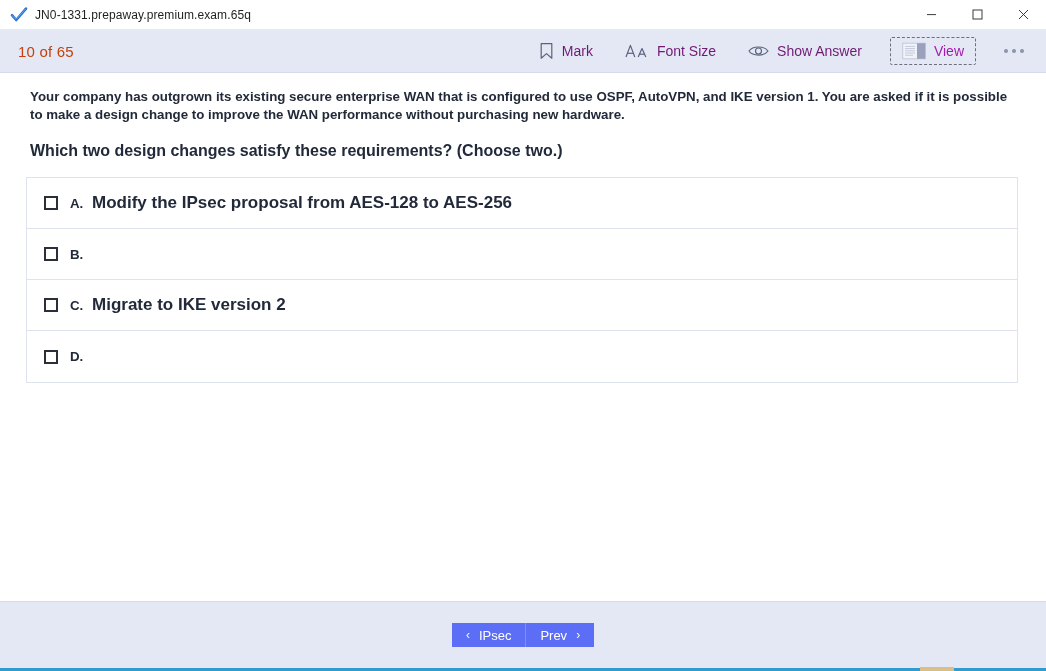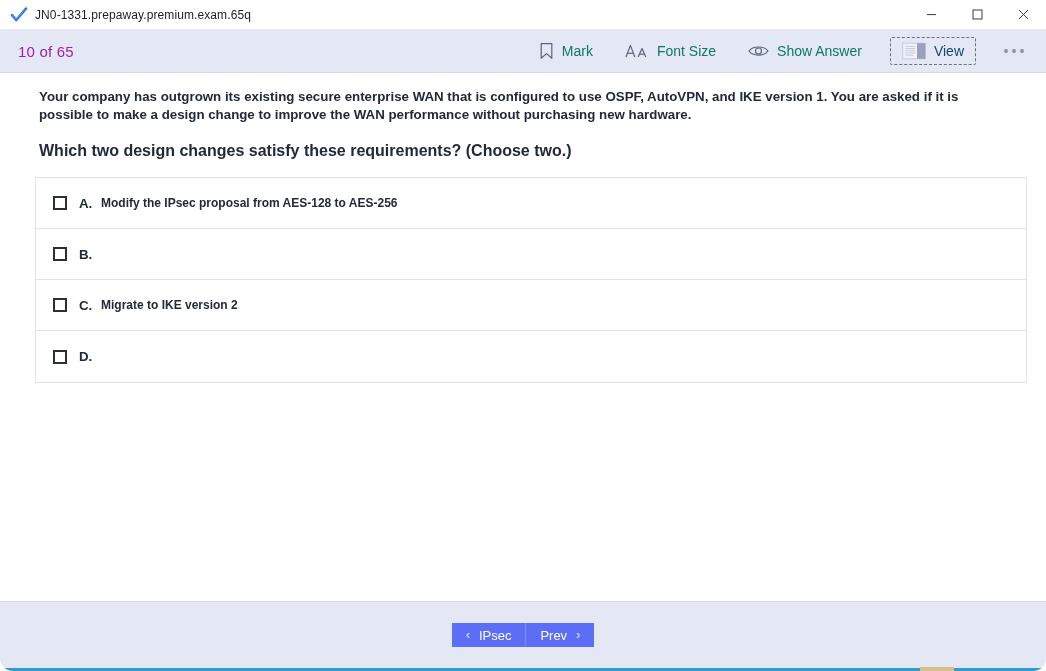--- a/index.html
+++ b/index.html
@@ -11,21 +11,20 @@
     background: #ffffff;
     font-family: "Liberation Sans", sans-serif;
   }
 
   #app {
     position: relative;
     width: 1046px;
     height: 671px;
     background: #ffffff;
     overflow: hidden;
-    border-radius: 13px;
   }
 
   
   .edge-strip {
     position: absolute;
     left: 0;
     top: 28px;
     width: 5px;
     height: 643px;
     background:
@@ -118,44 +117,44 @@
     width: 1046px;
     height: 43px;
     background: #e4e8f4;
     display: flex;
     align-items: center;
     border-bottom: 1px solid #d3daec;
   }
   .progress-label {
     margin-left: 18px;
     font-size: 15px;
-    color: #a21caf;
+    color: #c2410c;
     letter-spacing: 0.2px;
   }
   .tools {
     margin-left: auto;
     display: flex;
     align-items: center;
     height: 43px;
     padding-right: 8px;
   }
   .tool {
     display: flex;
     align-items: center;
     gap: 8px;
     padding: 5px 12px;
     margin: 0 4px;
-    color: #0f766e;
+    color: #701a75;
     font-size: 14px;
     border-radius: 2px;
     white-space: nowrap;
   }
   .tool svg { display: block; }
   .tool.disabled {
-    color: #0c4a6e;
+    color: #a21caf;
     border: 1px dashed #6b6f7d;
     padding: 4px 11px;
     margin-left: 12px;
   }
   .tool.more {
     padding: 5px 10px;
     margin-left: 14px;
   }
   .dots {
     display: flex;
@@ -169,21 +168,20 @@
   }
 
   
   .content {
     position: absolute;
     left: 0; top: 74px;
     width: 1046px;
     height: 527px;
     background: #ffffff;
     overflow: hidden;
-    padding-left: 9px;
   }
   .stem {
     margin: 14px 30px 0 30px;
     font-size: 13.3px;
     line-height: 18px;
     color: #222a3a;
     font-weight: bold;
     max-width: 985px;
   }
   .stem-sub {
@@ -218,21 +216,21 @@
     margin-right: 12px;
   }
   .opt-letter {
     font-size: 13.3px;
     color: #222a3a;
     font-weight: bold;
     width: 22px;
     flex: 0 0 auto;
   }
   .opt-text {
-    font-size: 12px;
+    font-size: 17px;
     color: #222a3a;
     font-weight: bold;
   }
 
   
   .footer {
     position: absolute;
     left: 0; top: 601px;
     width: 1046px;
     height: 67px;

